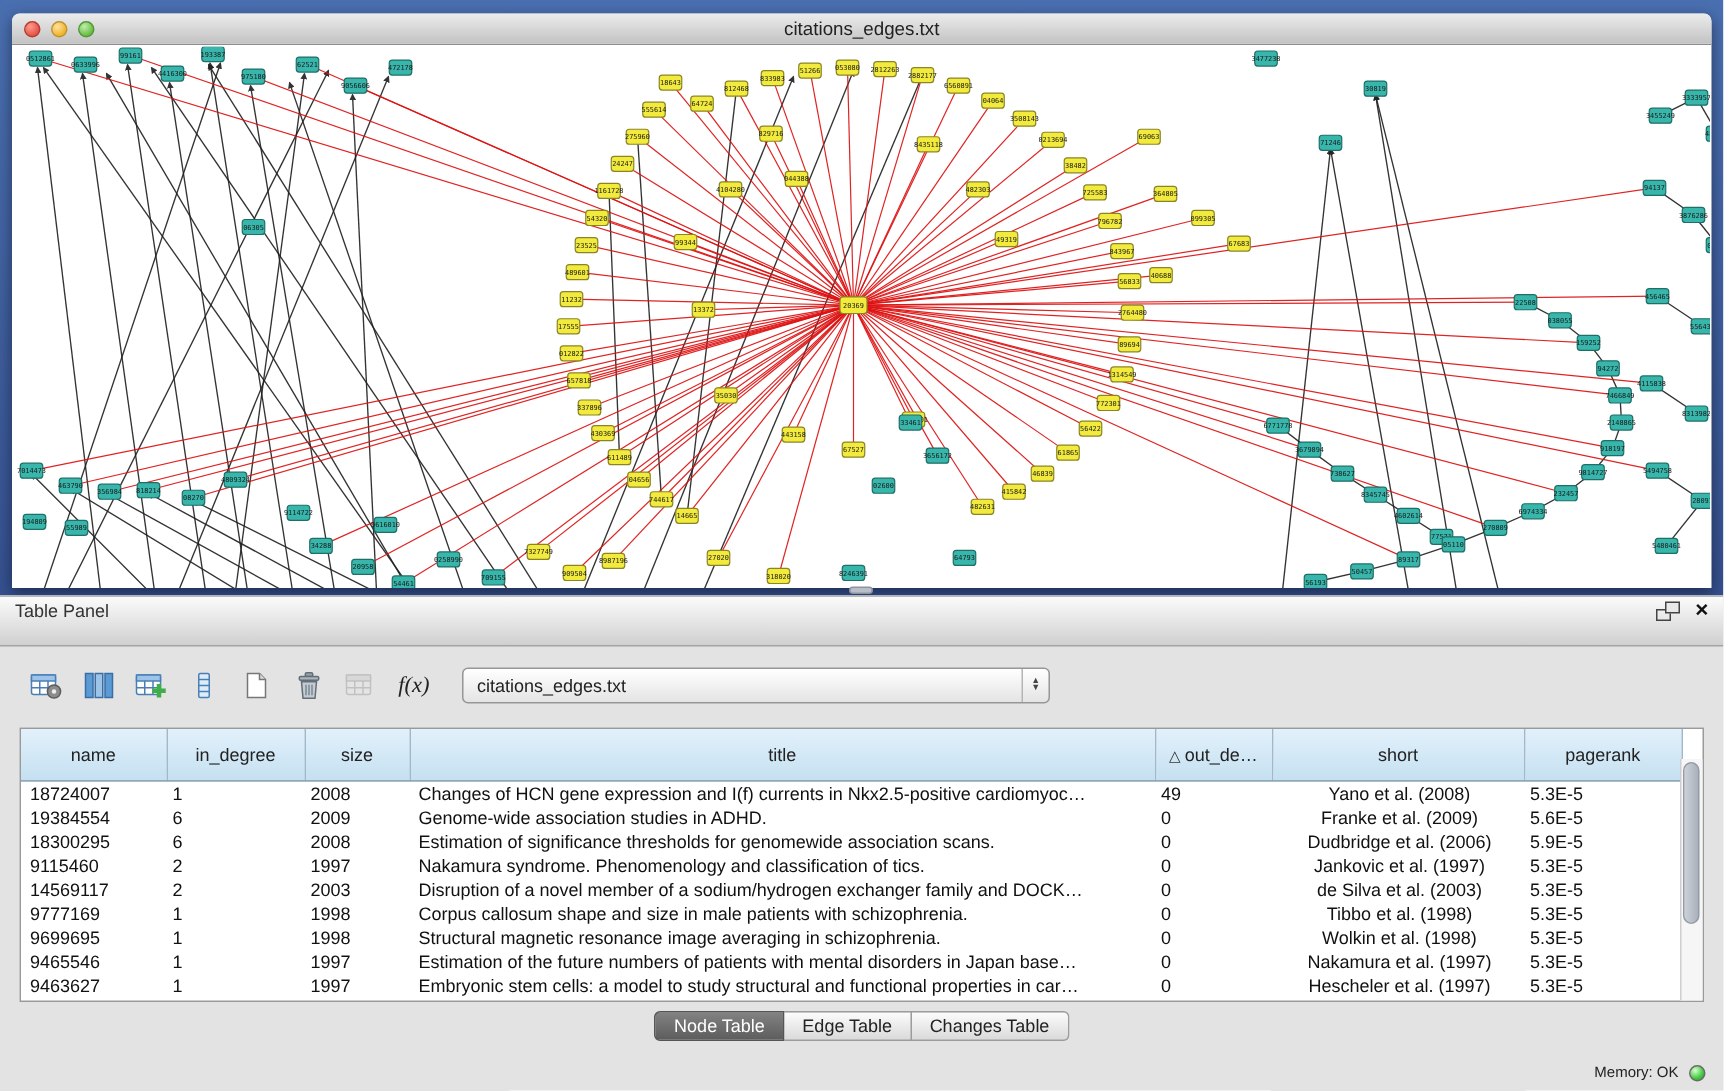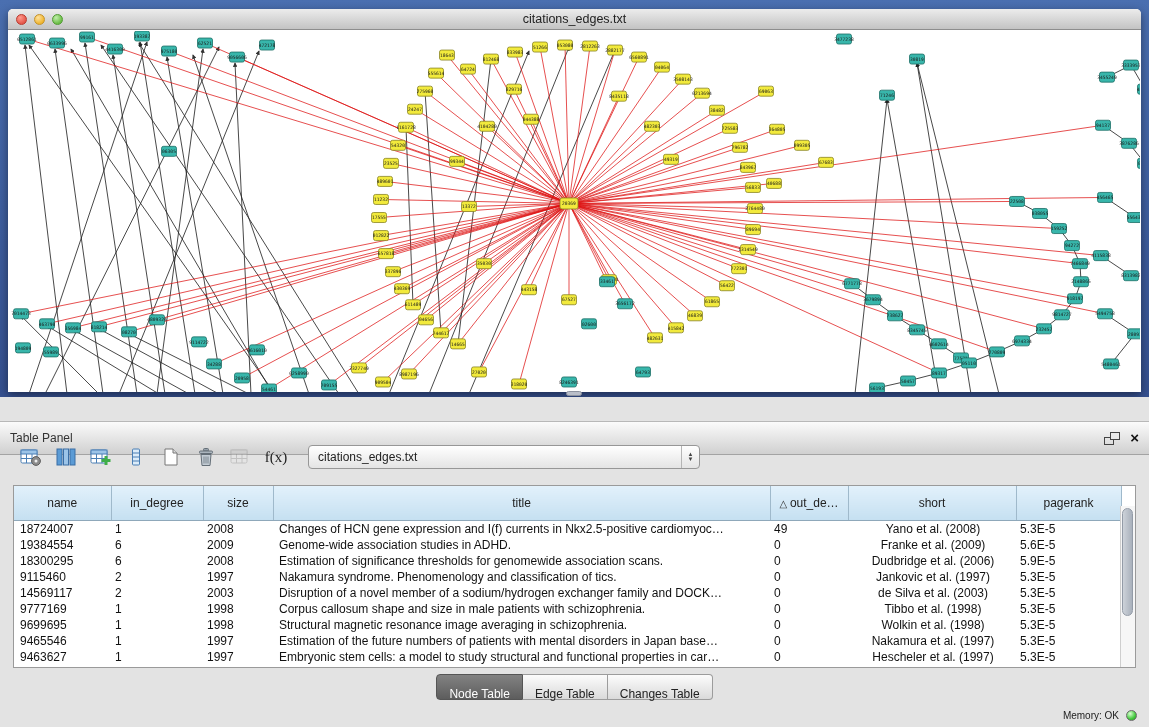--- a/index.html
+++ b/index.html
@@ -23,32 +23,32 @@
   .graph-area { position:absolute; top:22px; left:1px; right:1px; bottom:0; background:#fff; overflow:hidden; }
   .graph-area svg { width:100%; height:100%; display:block; }
   .nl { font-size:4.6px; text-anchor:middle; fill:#1a1a1a; font-family:"DejaVu Sans Mono", monospace; }
   .divider-handle { position:absolute; top:391px; left:566px; width:16px; height:5px;
                     border-radius:3px; background:#b9bec9; border:1px solid #8d93a0; }
 
   
   .table-panel { position:absolute; top:397px; left:0; width:1149px; height:330px; background:#e3e3e3; }
   .panel-header { height:22px; background:linear-gradient(#fbfbfb,#d0d0d0);
                   border-top:1px solid #b8b8b8; border-bottom:1px solid #a3a3a3;
-                  display:flex; align-items:center; padding:16px 10px; font-size:12px; color:#333;margin-top:24px; }
+                  display:flex; align-items:flex-end; padding:16px 10px; font-size:12px; color:#333; }
   .panel-header .spacer { flex:1; }
   .float-btn { width:16px; height:13px; margin-right:10px; cursor:default; position:relative; }
   .float-btn .b1 { position:absolute; left:0; bottom:0; width:10px; height:8px; border:1px solid #444; }
   .float-btn .b2 { position:absolute; right:0; top:0; width:10px; height:8px; border:1px solid #444; background:#e9e9e9; }
   .close-btn { font-size:15px; font-weight:bold; color:#111; line-height:14px; }
 
   .toolbar { position:absolute; top:44px; left:16px; height:32px; display:flex; align-items:center; gap:5px; }
   .tool-btn { width:30px; height:30px; border:none; background:transparent; display:flex;
               align-items:center; justify-content:center; border-radius:4px; }
   .tool-btn.disabled { opacity:.45; }
-  .fx { font-family:"Liberation Serif", serif; font-size:15px; color:#222; }
+  .fx { font-family:"Liberation Serif", serif; font-style:italic; font-size:15px; color:#222; }
   .combo { margin-left:12px; width:392px; height:24px; border:1px solid #979797; border-radius:4px;
            background:linear-gradient(#ffffff,#e4e4e4); display:flex; align-items:center;
            font-size:12px; color:#222; padding-left:9px; }
   .combo .cspacer { flex:1; }
   .combo .stepper { width:18px; height:22px; border-left:1px solid #b5b5b5; display:flex;
                     flex-direction:column; align-items:center; justify-content:center; }
   .combo .stepper span { font-size:6px; line-height:5px; color:#444; }
 
   .tablebox { position:absolute; top:88px; left:13px; width:1123px; height:183px;
               background:#fff; border:1px solid #9a9a9a; }
@@ -62,21 +62,21 @@
   table.grid td.c0 { padding-left:6px; }
   table.grid td.c3 { padding-left:6px; }
   table.grid td.c5 { text-align:center; }
   .sort { color:#333; font-size:10px; }
   .vscroll { position:absolute; top:20px; right:0; bottom:0; width:15px;
              background:#f6f6f6; border-left:1px solid #cecece; }
   .vthumb { position:absolute; top:2px; left:1px; width:11px; height:108px; border-radius:6px;
             background:linear-gradient(90deg,#cdd2d9,#a9b1bc); border:1px solid #939ba7; }
 
   .tabs { position:absolute; top:277px; left:0; width:1149px; display:flex; justify-content:center; }
-  .tab { font-size:12px; padding:12px 12px; height:20px; color:#222;
+  .tab { font-size:12px; padding:2px 12px; height:20px; color:#222;
          background:linear-gradient(#fcfcfc,#dadada); border:1px solid #9c9c9c; border-left-width:0; }
   .tab:first-child { border-left-width:1px; border-radius:4px 0 0 4px; }
   .tab:last-child { border-radius:0 4px 4px 0; }
   .tab.active { background:linear-gradient(#828282,#5d5d5d); color:#fff; border-color:#555; }
 
   .statusbar { position:absolute; bottom:0; left:0; width:1149px; height:24px; }
   .mem-label { position:absolute; right:30px; bottom:6px; font-size:10px; color:#222; }
   .mem-led { position:absolute; right:12px; bottom:6px; width:11px; height:11px; border-radius:50%;
              background:radial-gradient(circle at 35% 30%, #d9ffd2, #43c93e 60%, #2a9a27);
              border:1px solid #6a6a6a; }

